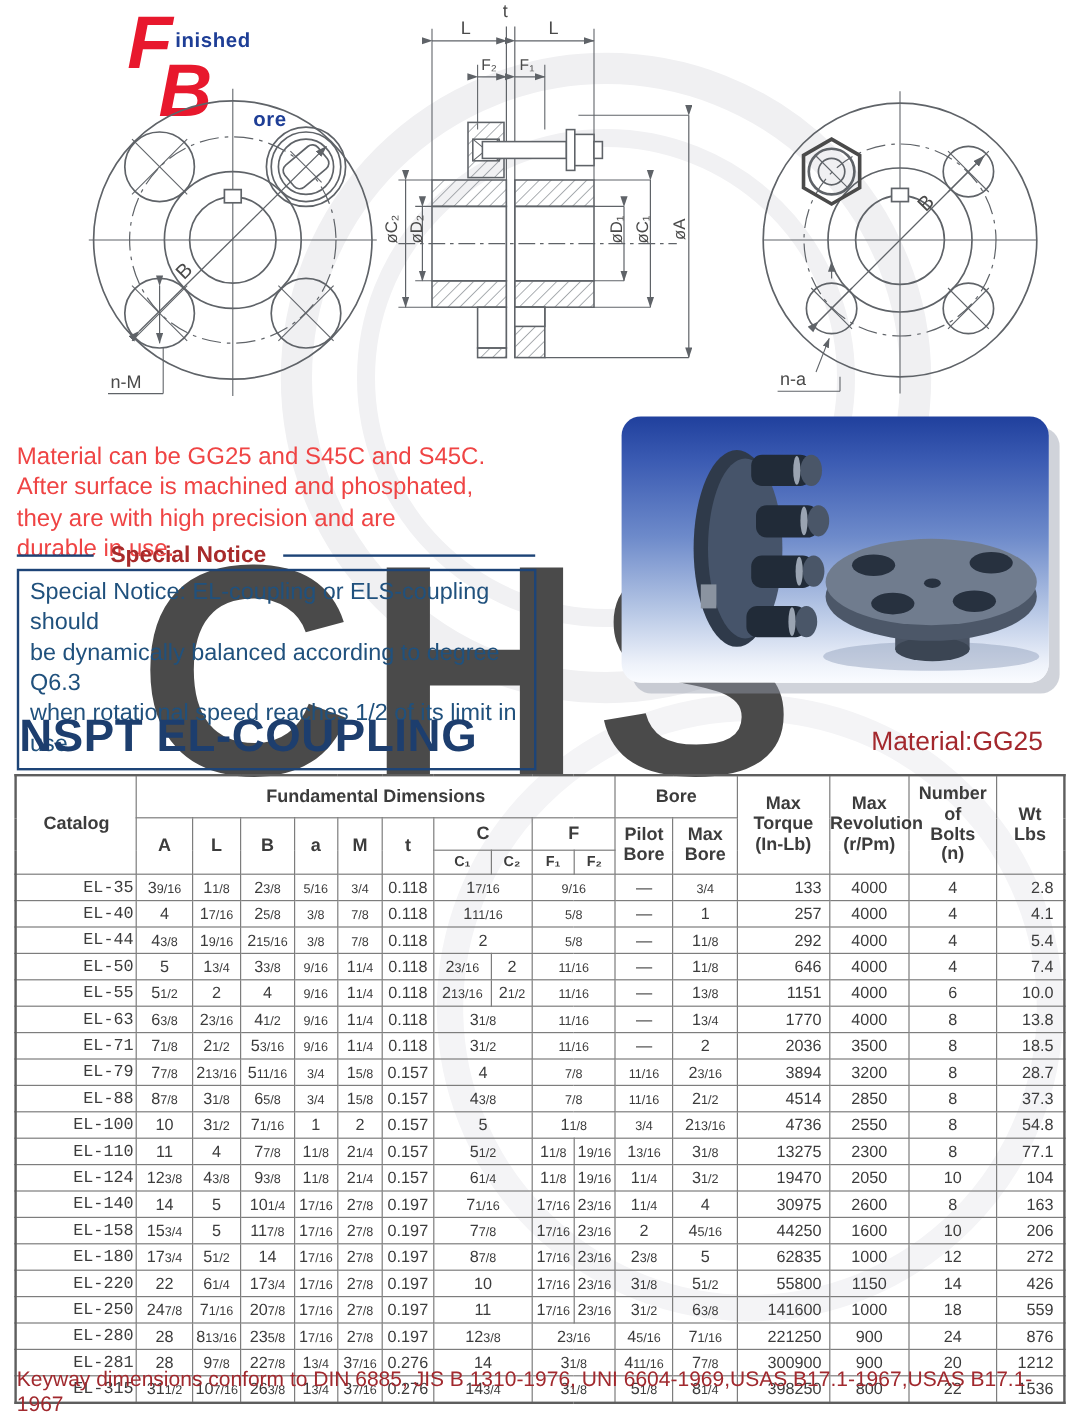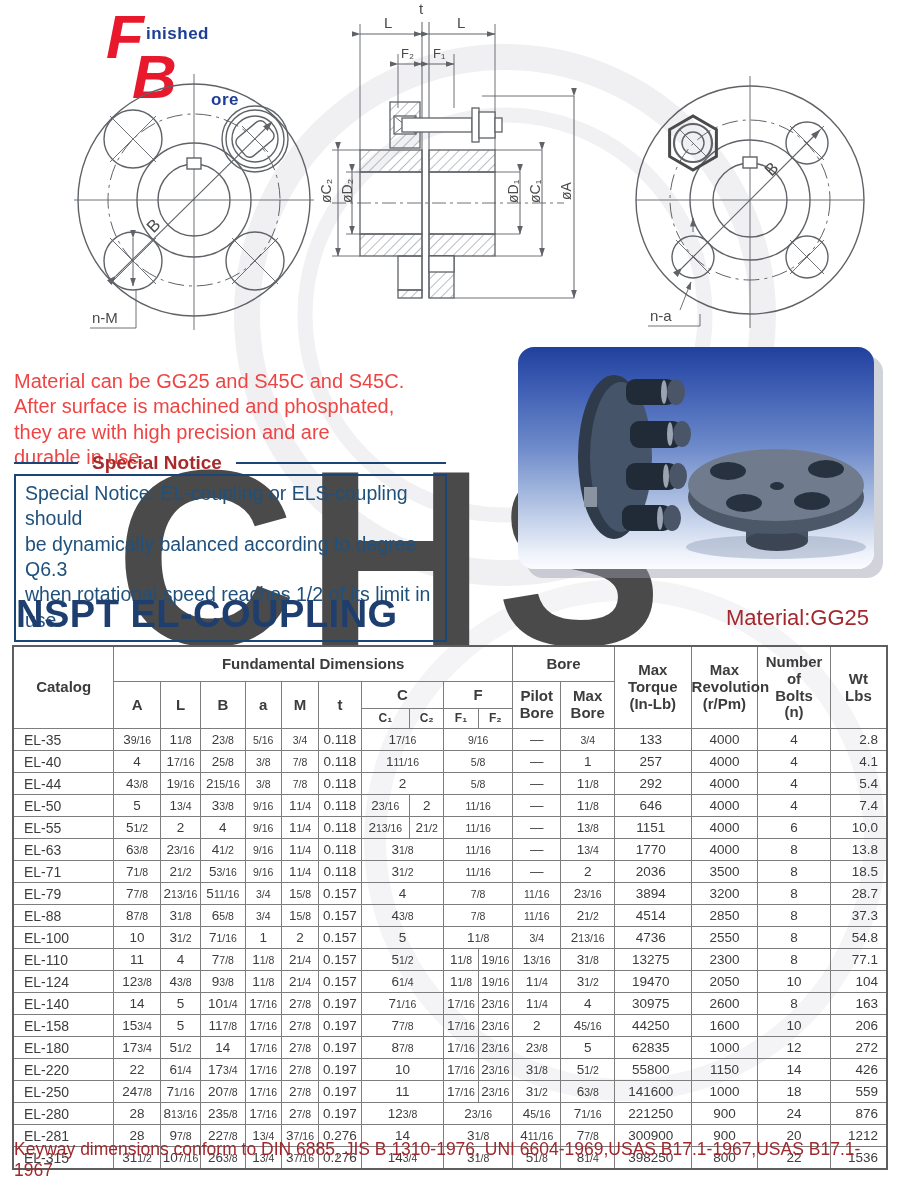--- a/index.html
+++ b/index.html
@@ -40,22 +40,22 @@
   .tblwrap{left:12px;top:645px;}
   table{border-collapse:collapse;table-layout:fixed;width:876px;border:2px solid #5e5e5e;background:transparent;}
   th,td{border:1px solid #7d7d7d;}
   th{font-weight:bold;text-align:center;vertical-align:middle;white-space:pre-line;
      line-height:1.12;padding:2px 0;font-size:14px;color:#3c3c3c;}
   tr.h1 th{font-size:15px;height:30px;}
   tr.h2 th{font-size:15px;height:22px;}
   tr.h3 th{font-size:12px;height:15px;}
   th.sm{font-size:12.5px;}
   td{font-size:13.5px;height:21px;padding:0 2px;text-align:center;vertical-align:middle;white-space:nowrap;}
-  td.cat{text-align:left;padding-left:10px;font-size:14px;}
-  td.tq{text-align:center;padding-right:6px;}
+  td.cat{text-align:right;padding-left:10px;font-size:14px;font-family:Liberation Mono, monospace;}
+  td.tq{text-align:right;padding-right:6px;}
   td.wt{text-align:right;padding-right:8px;}
   .fr{font-size:10.5px;}
   
   .footer{left:14px;top:1139px;width:874px;font-size:17.5px;line-height:1.22;
           color:#a1292e;white-space:pre-line;}
   
   svg text{font-family:"Liberation Sans","DejaVu Sans",sans-serif;fill:#4a4a4a;}
 </style>
 </head>
 <body>

